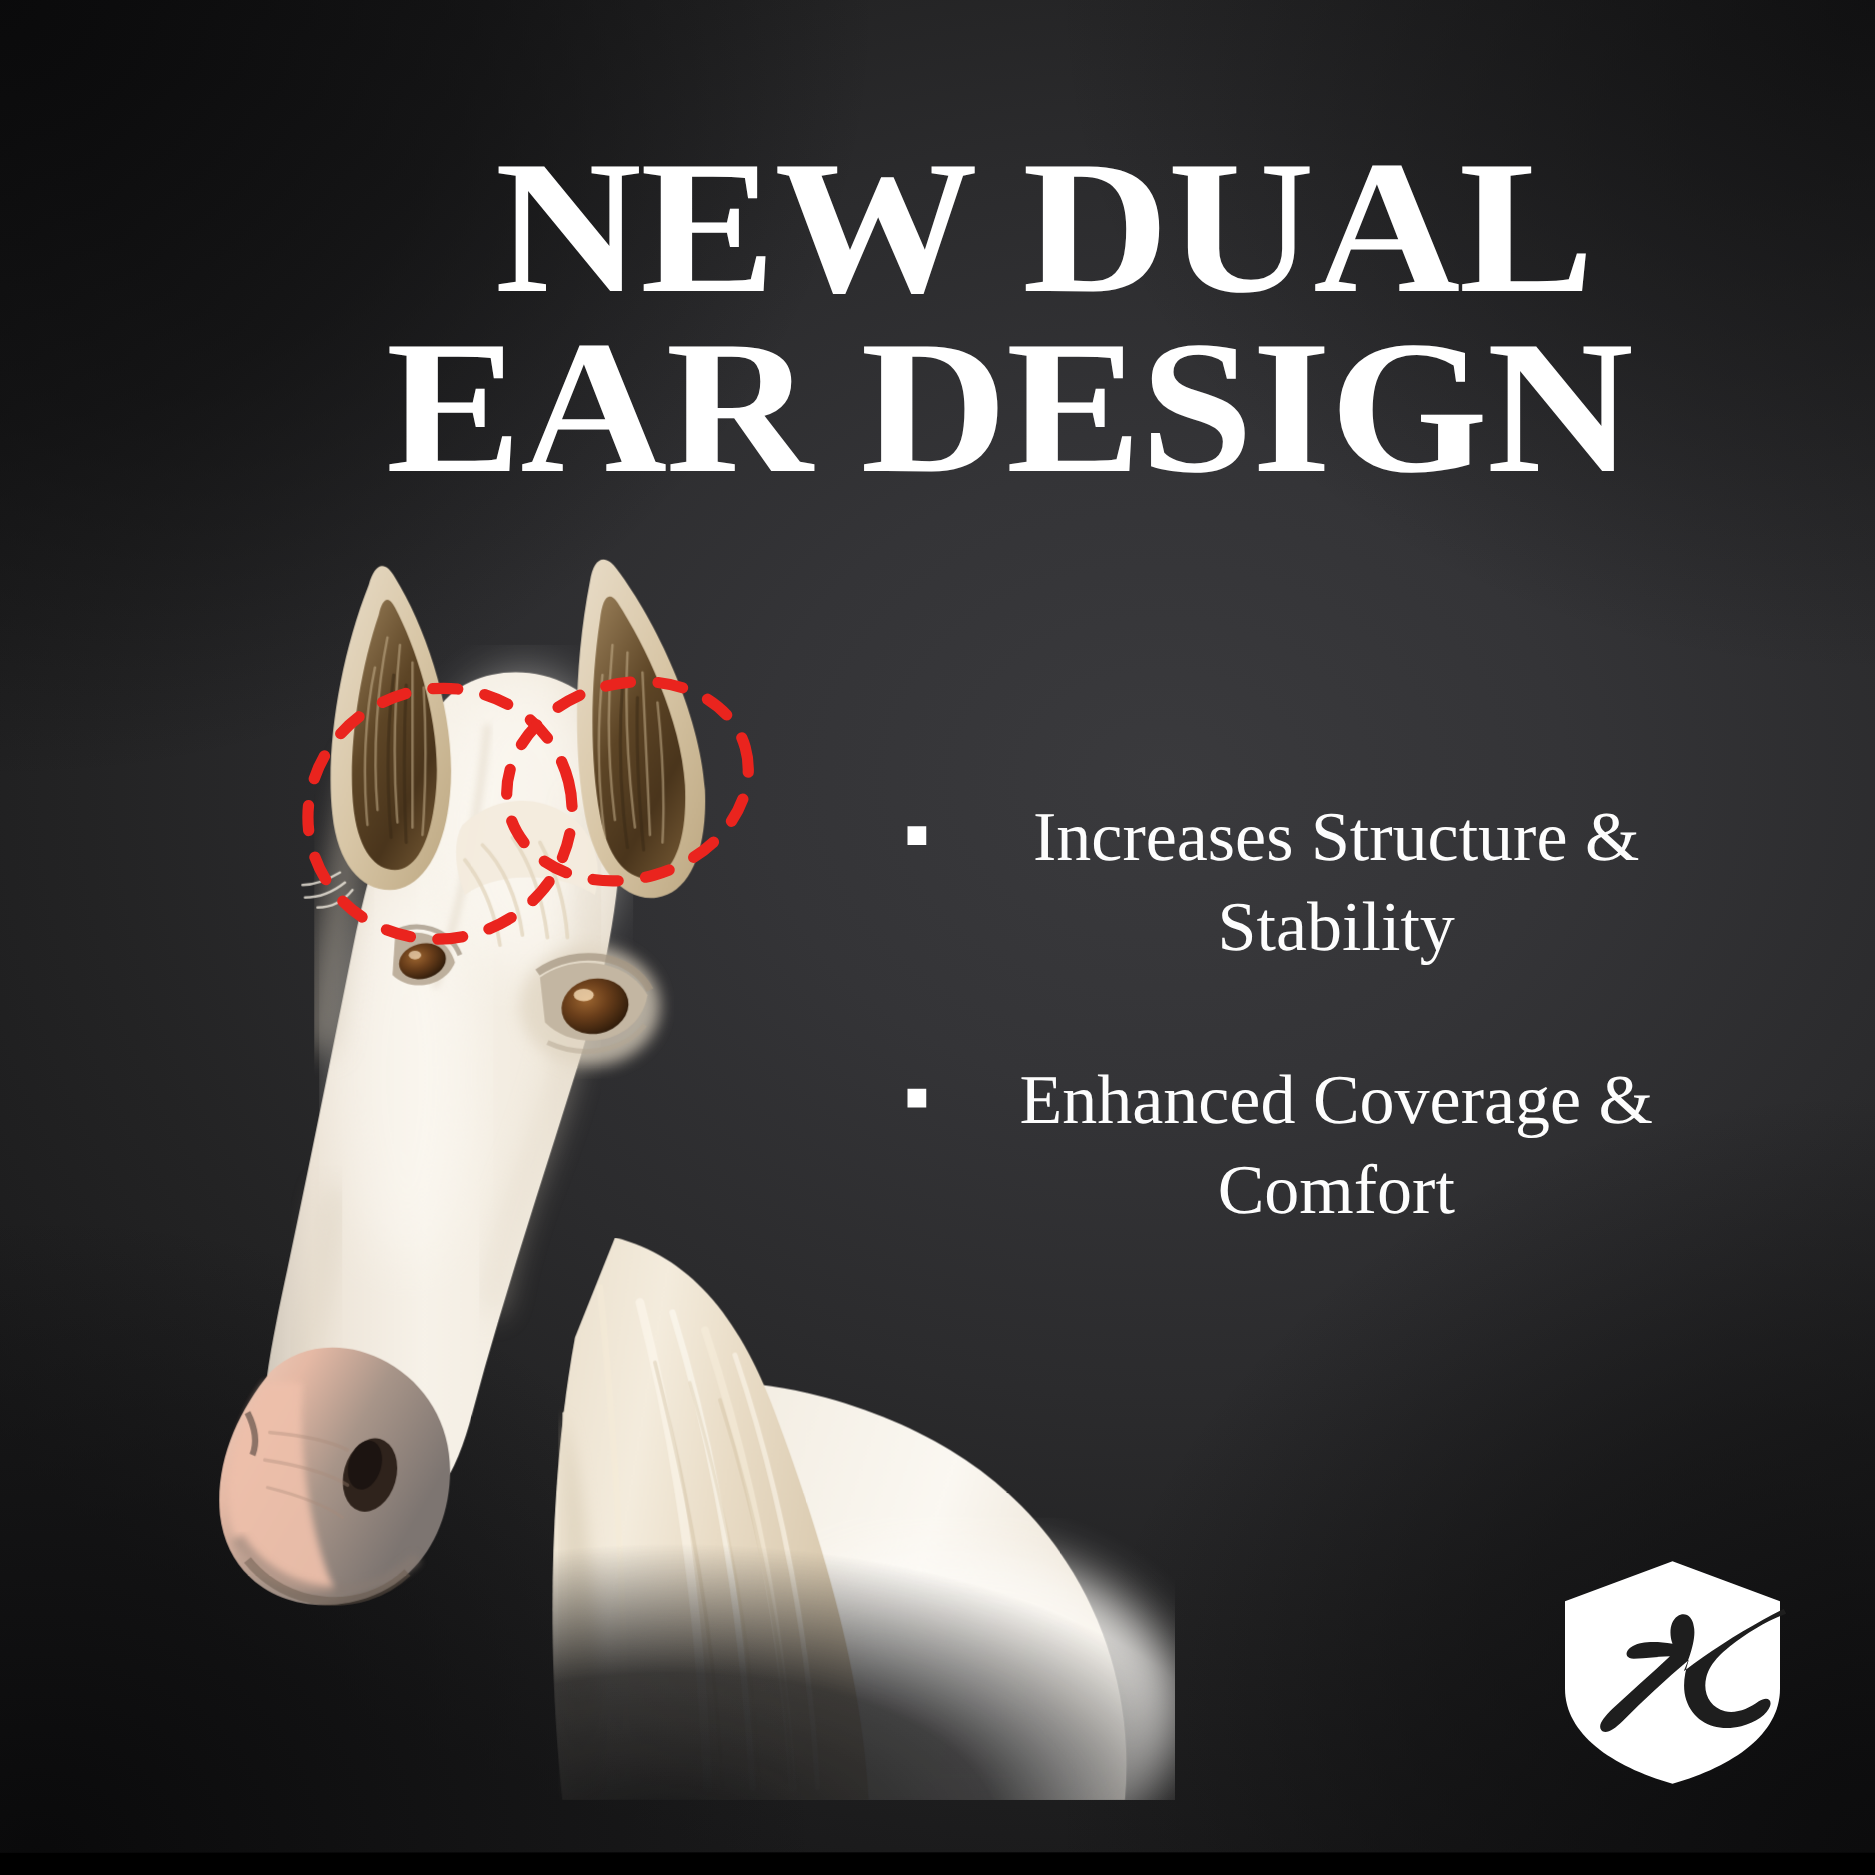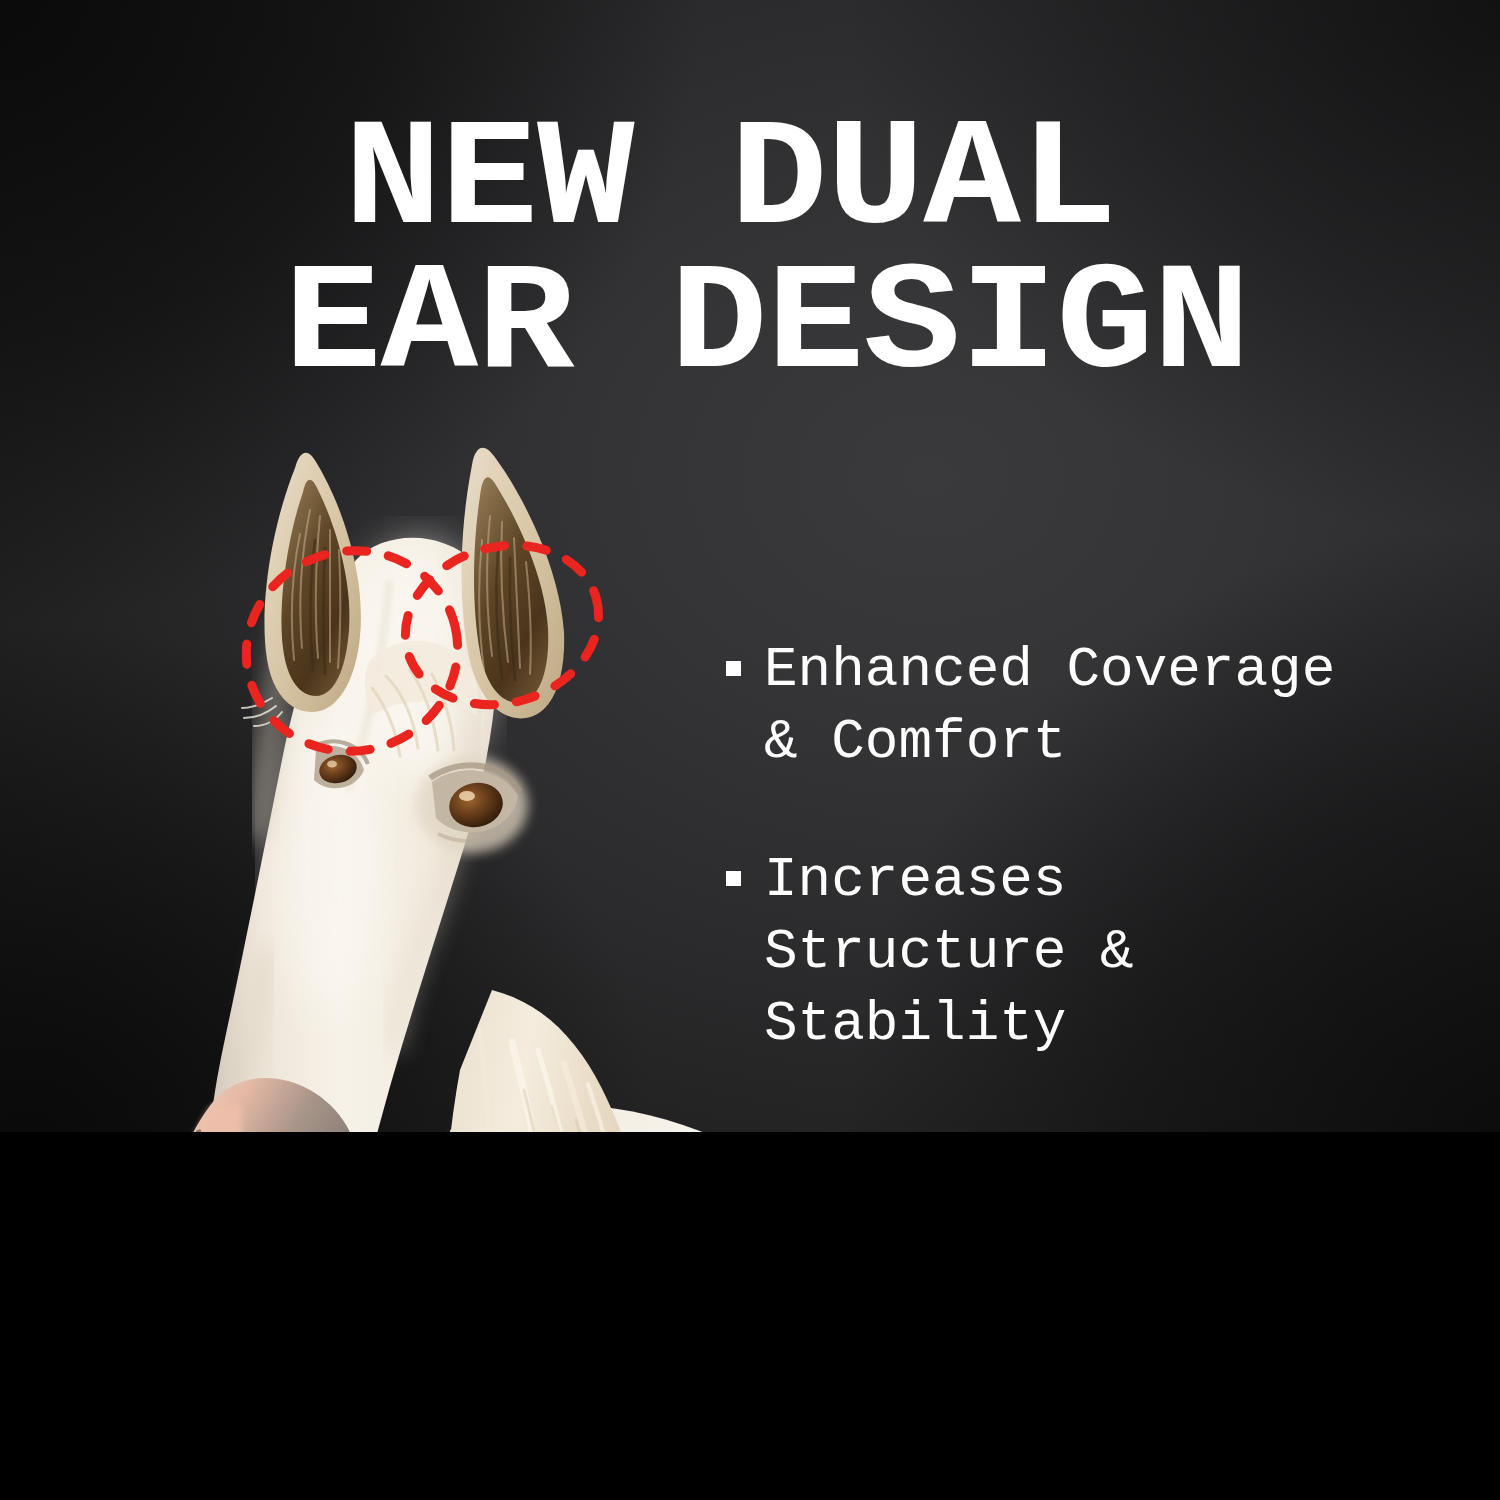--- a/index.html
+++ b/index.html
@@ -3,24 +3,25 @@
 <meta charset="utf-8">
 <style>
   html, body {
     margin: 0;
     padding: 0;
     background: #000;
   }
   #canvas {
     position: relative;
     width: 1500px;
-    height: 1132px;
+    height: 1482px;
     overflow: hidden;
-    font-family: Liberation Mono, monospace;
+    font-family: Liberation Serif, serif;
     background: #1b1b1c;
+    text-align: center;
   }
   
   .bg-base {
     position: absolute;
     inset: 0;
     background:
       radial-gradient(ellipse 1150px 900px at 62% 42%,
         #3a3a3d 0%, #343437 28%, #2b2b2d 55%, #232324 75%, #1a1a1b 100%);
   }
   .bg-vig-tl {
@@ -389,25 +390,25 @@
   </div>
 
   <svg style="position:absolute;left:0;top:0;width:1500px;height:1500px;pointer-events:none;" viewBox="0 0 1500 1500">
     <ellipse cx="352" cy="651" rx="106" ry="100" transform="rotate(-14 352 651)" fill="none" stroke="#ea241e" stroke-width="9" stroke-linecap="round" stroke-dasharray="20 22"></ellipse>
     <ellipse cx="502" cy="625" rx="98" ry="78" transform="rotate(-16 502 625)" fill="none" stroke="#ea241e" stroke-width="9" stroke-linecap="round" stroke-dasharray="20 22"></ellipse>
   </svg>
 
   <div class="bullets">
     <div class="bullet-row">
       <span class="bullet-mark"></span>
-      <span class="bullet-text">Enhanced Coverage &amp; Comfort</span>
+      <span class="bullet-text">Increases Structure &amp; Stability</span>
     </div>
     <div class="bullet-row">
       <span class="bullet-mark"></span>
-      <span class="bullet-text">Increases Structure &amp; Stability</span>
+      <span class="bullet-text">Enhanced Coverage &amp; Comfort</span>
     </div>
   </div>
 
   <div class="logo">
     <svg viewBox="0 0 190 182" xmlns="http://www.w3.org/2000/svg">
       <path d="M95 2 L181 34 L181 104
                C181 140, 144 166, 95 180
                C 46 166, 9 140, 9 104
                L 9 34 Z" fill="#ffffff"></path>
       <g fill="#1e1e1e">

